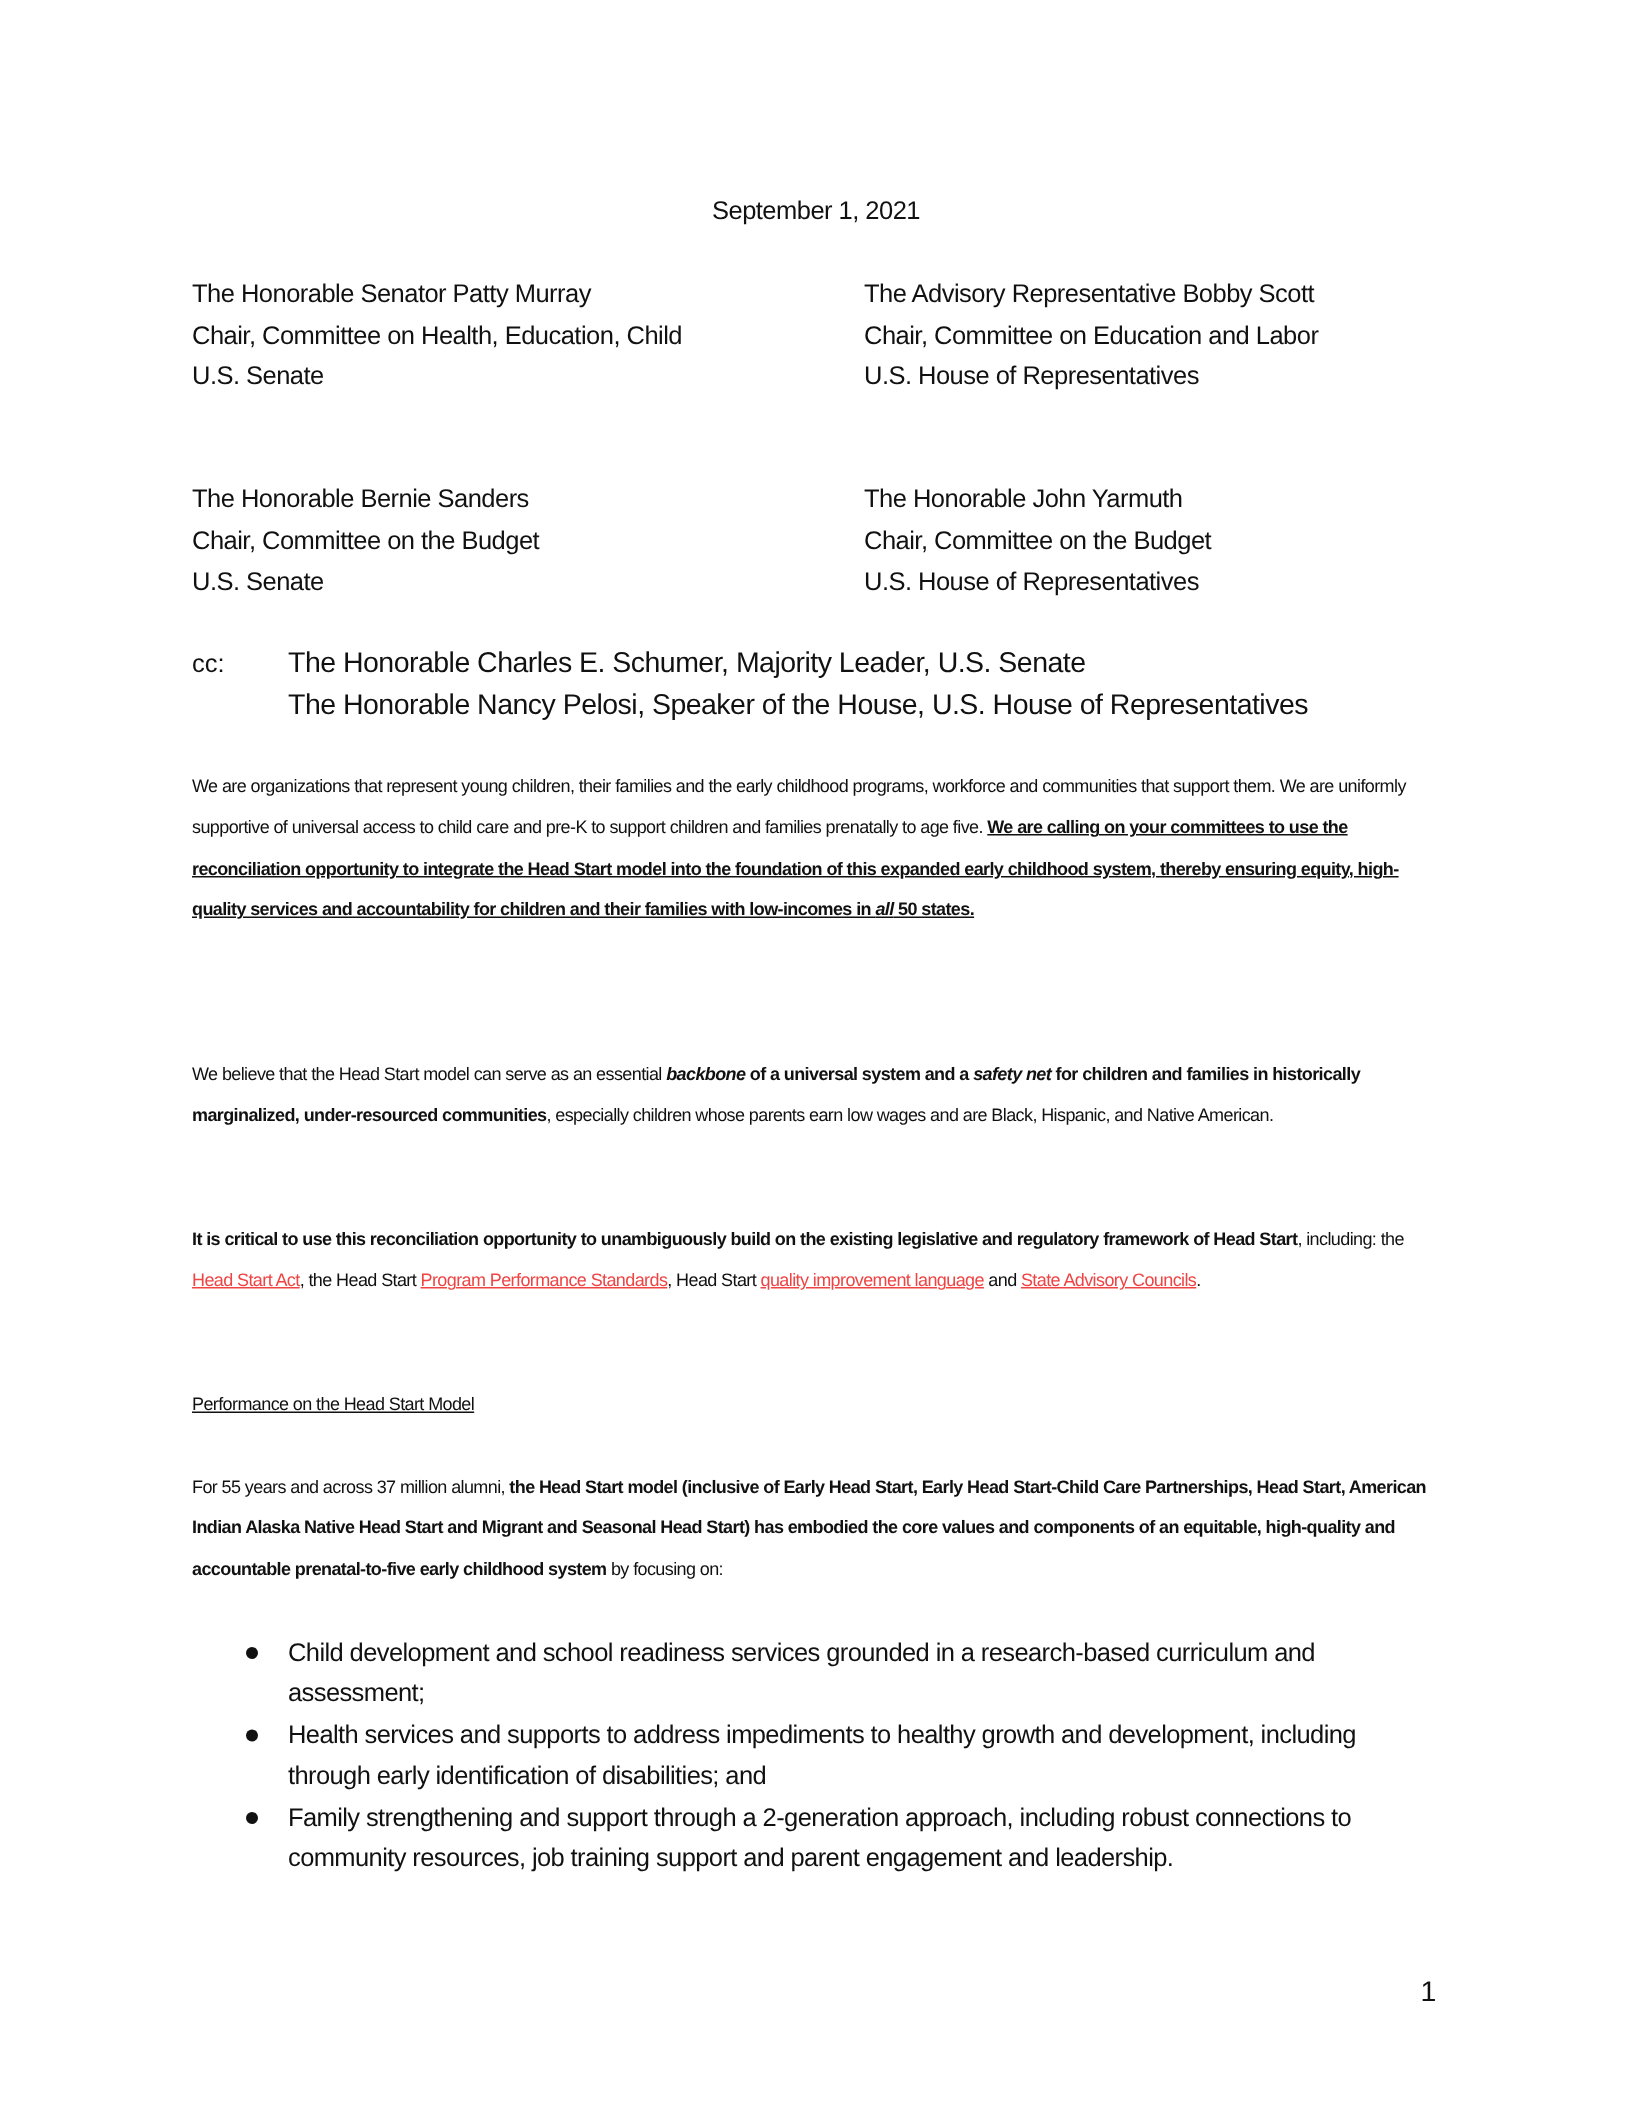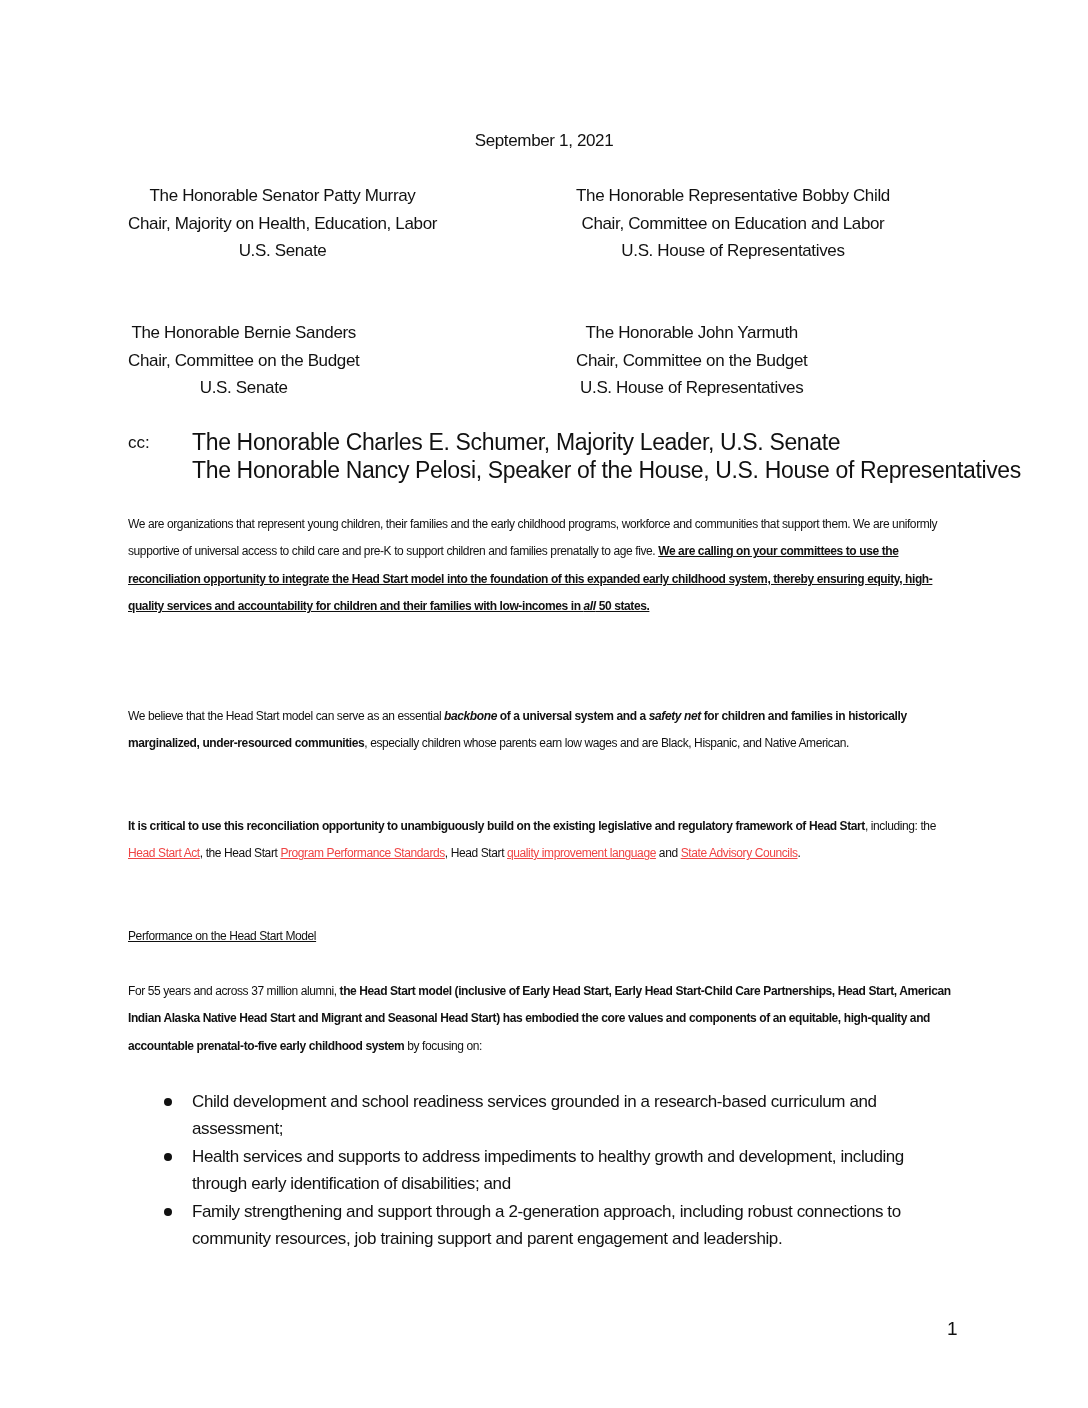--- a/index.html
+++ b/index.html
@@ -2,23 +2,23 @@
 <html><head>
 <meta charset="utf-8">
 <style>
   html, body { margin: 0; padding: 0; background: #ffffff; }
   body { width: 1088px; height: 1408px; position: relative; overflow: hidden;
          font-family: "Liberation Sans", sans-serif; color: #111; }
   .page { position: absolute; left: 0; top: 0; width: 876px; height: 1408px; }
   .t { position: absolute; font-size: 17px; line-height: 27.5px; white-space: nowrap; letter-spacing: -0.35px; }
   .date { top: 127px; left: 0; width: 1088px; text-align: center; }
   .addr { position: absolute; font-size: 17px; line-height: 27.5px; letter-spacing: -0.35px; }
-  .addr div { white-space: nowrap; text-align: center; }
+  .addr div { white-space: nowrap; }
   .cc-label { position: absolute; left: 128px; top: 429px; font-size: 17px; line-height: 27.5px; }
-  .cc-lines { position: absolute; left: 192px; top: 429px; font-size: 23px; line-height: 27.5px; letter-spacing: -0.35px; }
+  .cc-lines { position: absolute; left: 192px; top: 429px; font-size: 19px; line-height: 27.5px; letter-spacing: -0.35px; }
   .cc-lines div { white-space: nowrap; }
   .para { position: absolute; left: 128px; width: 830px; font-size: 12px; line-height: 27.4px; letter-spacing: -0.4px; }
   .b { font-weight: bold; }
   .u { text-decoration: underline; }
   .i { font-style: italic; }
   a.link { color: #ef4444; text-decoration: underline; }
   .bullets { position: absolute; left: 128px; top: 1088px; width: 830px; margin: 0; padding: 0; list-style: none;
              font-size: 17px; line-height: 27.4px; letter-spacing: -0.4px; }
   .bullets li { position: relative; padding-left: 64px; }
   .bullet-dot { position: absolute; left: 36px; top: 10px; width: 8px; height: 8px; border-radius: 50%; background: #111; }
@@ -26,26 +26,26 @@
 </style>
 </head>
 <body>
 
 <div class="page">
 
   <div class="t date">September 1, 2021</div>
 
   <div class="addr" style="left:128px; top:182px;">
     <div>The Honorable Senator Patty Murray</div>
-    <div>Chair, Majority on Health, Education, Labor</div>
+    <div>Chair, Committee on Health, Education, Child</div>
     <div>U.S. Senate</div>
   </div>
 
   <div class="addr" style="left:576px; top:182px;">
-    <div>The Honorable Representative Bobby Child</div>
+    <div>The Advisory Representative Bobby Scott</div>
     <div>Chair, Committee on Education and Labor</div>
     <div>U.S. House of Representatives</div>
   </div>
 
   <div class="addr" style="left:128px; top:319px;">
     <div>The Honorable Bernie Sanders</div>
     <div>Chair, Committee on the Budget</div>
     <div>U.S. Senate</div>
   </div>
 

